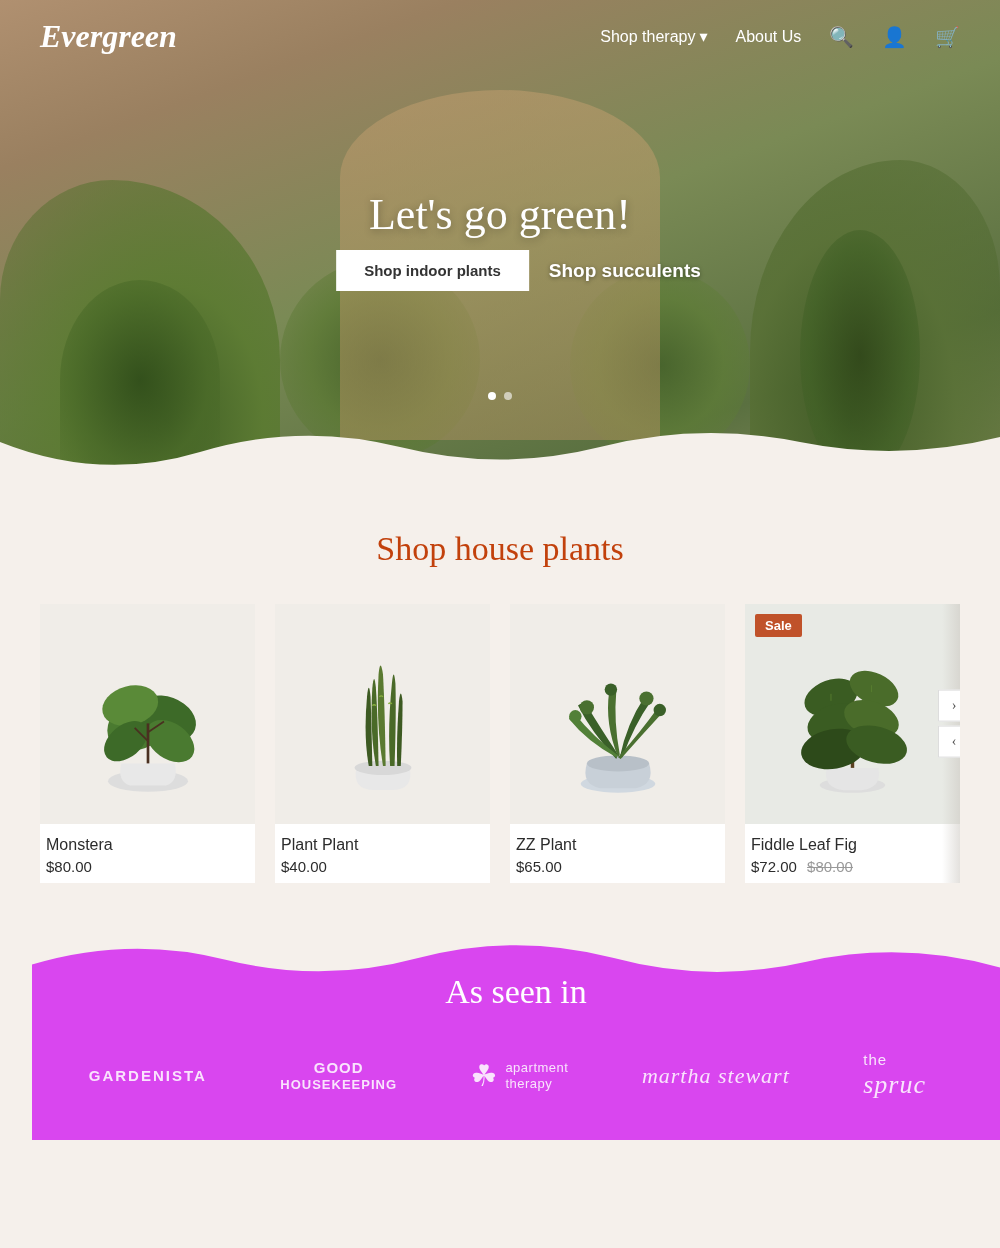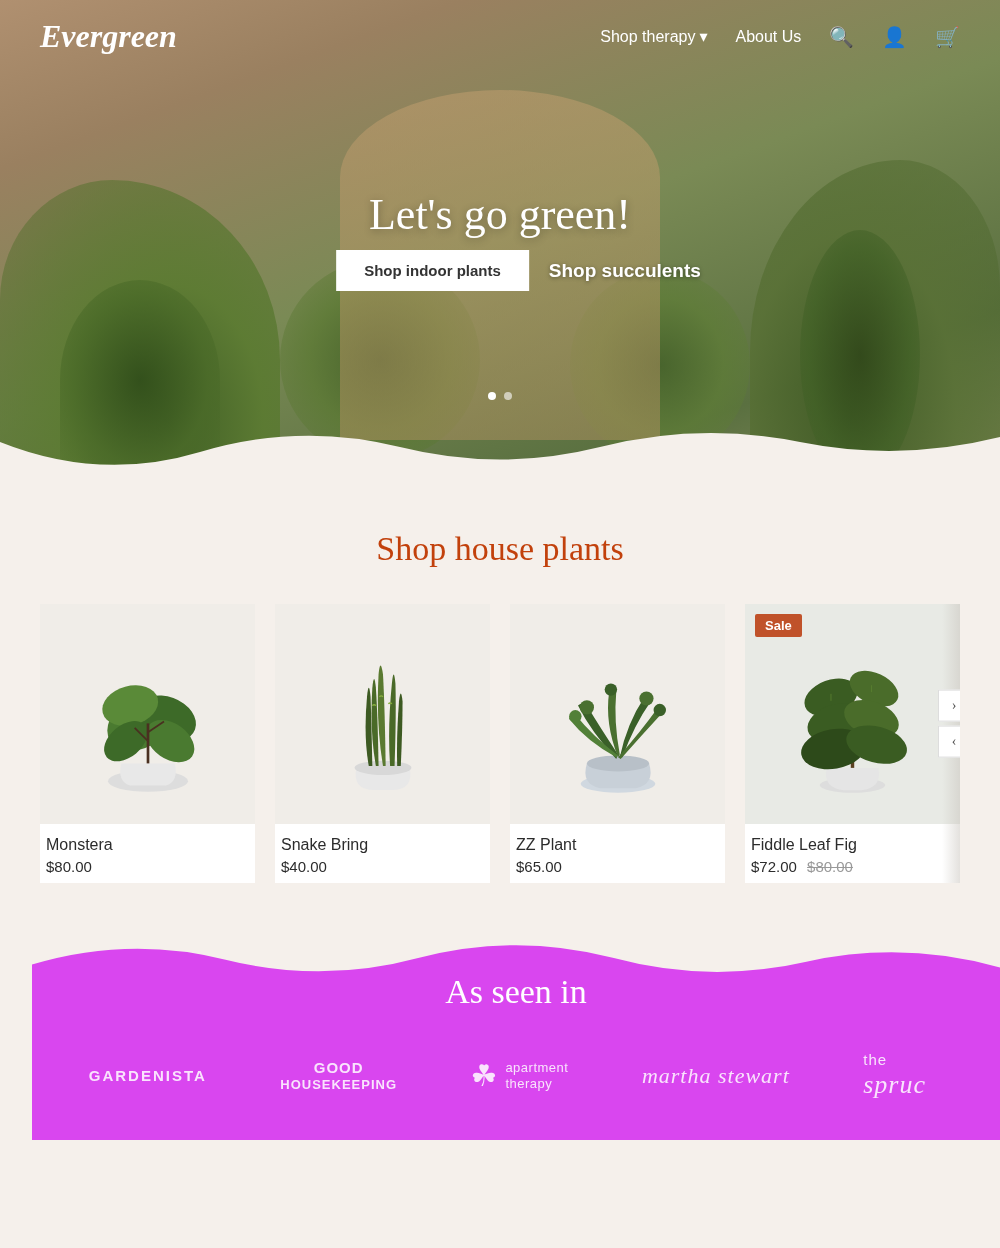--- a/index.html
+++ b/index.html
@@ -379,21 +379,21 @@
           <path d="M98,158 Q95,115 100,65 Q102,45 104,65 Q105,100 103,158 Z" fill="#4a6a28"></path>
           <path d="M74,158 Q68,125 72,80 Q74,60 76,80 Q77,110 78,158 Z" fill="#3d5a22"></path>
           <path d="M106,158 Q105,125 108,85 Q110,68 112,85 Q112,115 110,158 Z" fill="#3d5a22"></path>
 
           <path d="M82,90 Q80,88 78,90" stroke="#8ab040" stroke-width="1.5" fill="none"></path>
           <path d="M90,80 Q88,78 86,80" stroke="#8ab040" stroke-width="1.5" fill="none"></path>
           <path d="M100,88 Q98,86 96,88" stroke="#8ab040" stroke-width="1.5" fill="none"></path>
         </svg>
       </div>
       <div class="product-info">
-        <div class="product-name">Snake Bring</div>
+        <div class="product-name">Plant Plant</div>
         <div class="product-price">$40.00</div>
       </div>
     </div>
 
     <div class="product-card">
       <div class="product-image-wrap">
         <svg viewBox="0 0 180 200" width="160" height="185" xmlns="http://www.w3.org/2000/svg">
 
           <ellipse cx="90" cy="178" rx="42" ry="10" fill="#d0d8e0"></ellipse>
           <path d="M55,155 Q48,178 70,183 L110,183 Q132,178 125,155 Z" fill="#c8d0d8"></path>

